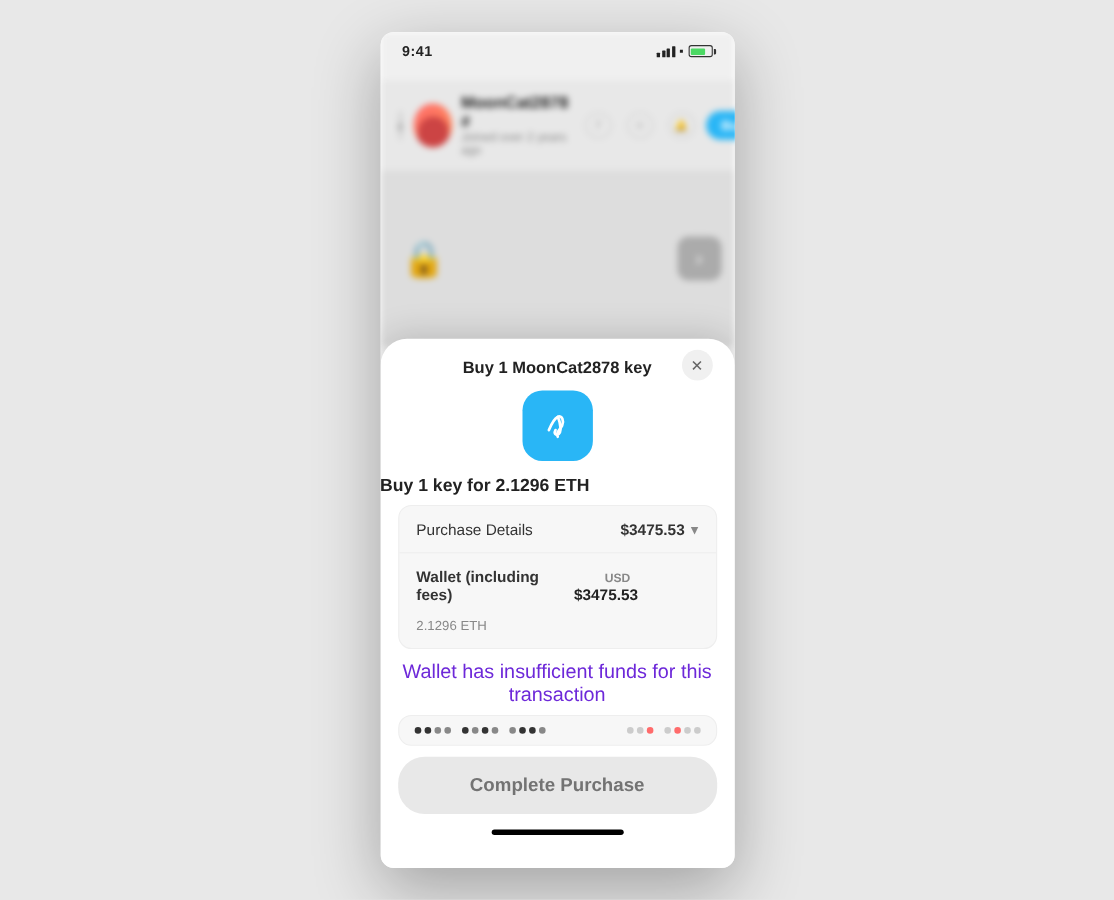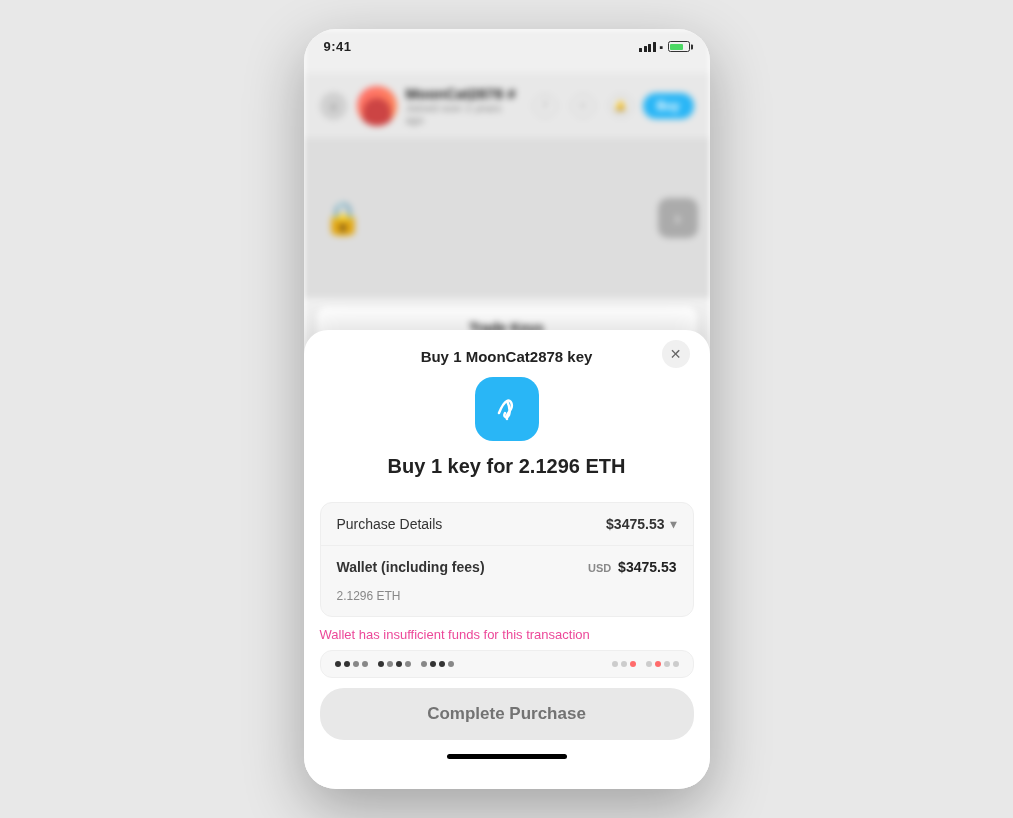--- a/index.html
+++ b/index.html
@@ -13,24 +13,24 @@
       width: 1013px;
       height: 818px;
       display: flex;
       align-items: center;
       justify-content: center;
       font-family: -apple-system, BlinkMacSystemFont, 'Segoe UI', sans-serif;
       overflow: hidden;
     }
 
     .phone-container {
-      width: 406px;
+      width: 322px;
       height: 760px;
       background: #fff;
-      border-radius: 32px;
+      border-radius: 12px;
       overflow: hidden;
       position: relative;
       box-shadow: 0 20px 60px rgba(0,0,0,0.3);
     }
 
     
     .bg-content {
       position: absolute;
       top: 0;
       left: 0;
@@ -263,25 +263,24 @@
       justify-content: center;
       margin: 0 auto 14px;
     }
 
     .modal-icon svg {
       width: 36px;
       height: 36px;
     }
 
     .modal-main-text {
-      font-size: 20px;
+      font-size: 16px;
       font-weight: 700;
       color: #222;
-      text-align: center;
-      margin-bottom: 24px;
+      margin-bottom: 8px;
     }
 
     .purchase-details-row {
       margin: 0 16px;
       background: #f7f7f7;
       border-radius: 12px;
       overflow: hidden;
       border: 1px solid #eee;
     }
 
@@ -339,23 +338,23 @@
     }
 
     .usd-label {
       font-size: 11px;
       color: #888;
       margin-right: 3px;
       padding-left: 28px;
     }
 
     .error-message {
-      text-align: left;
-      color: #ec4899;
-      font-size: 13px;
+      text-align: center;
+      color: #6d28d9;
+      font-size: 18px;
       margin: 10px 16px 6px;
     }
 
     .wallet-row {
       display: flex;
       align-items: center;
       justify-content: space-between;
       margin: 8px 16px;
       padding: 10px 14px;
       background: #f7f7f7;

